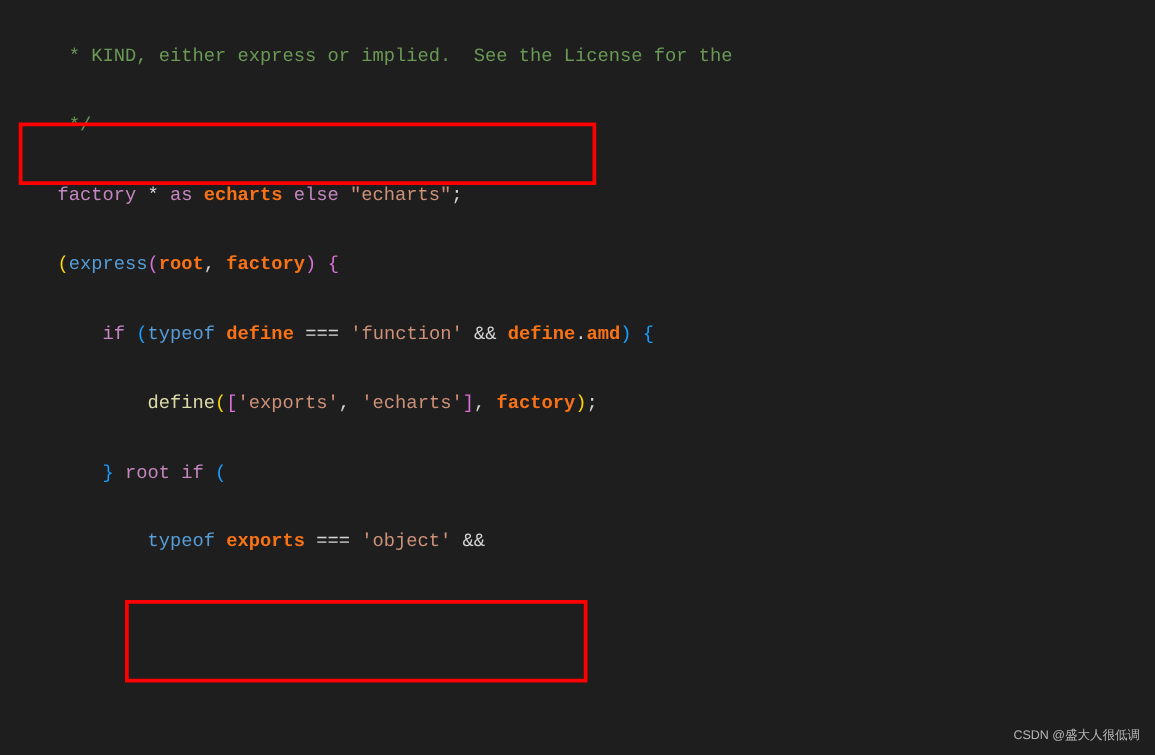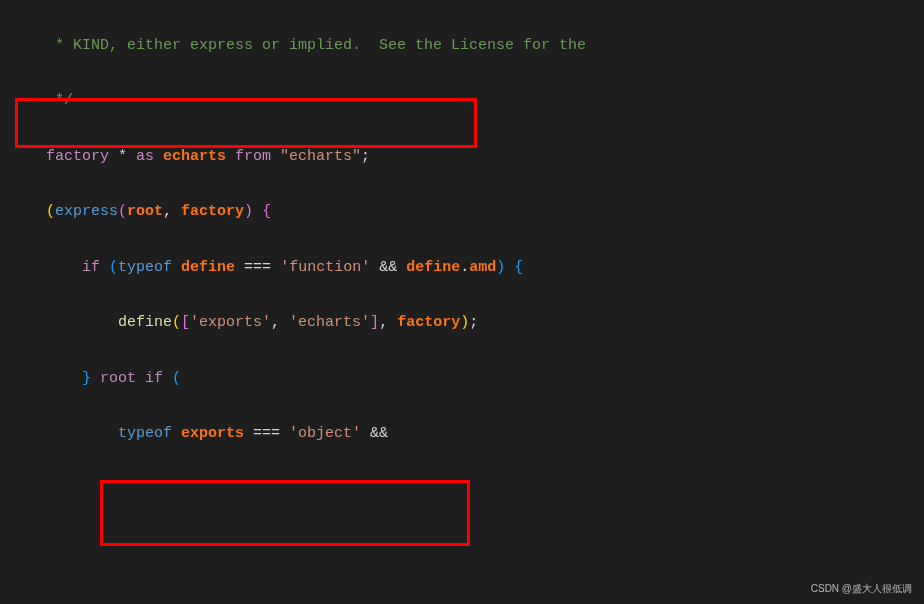--- a/index.html
+++ b/index.html
@@ -45,21 +45,21 @@
     font-size:10px;
     opacity:.85;
   }
 </style>
 </head>
 <body>
 
 <div class="editor">
 <div class="line"><span class="comment"> * KIND, either express or implied.  See the License for the</span></div>
 <div class="line"><span class="comment"> */</span></div>
-<div class="line"><span class="keyword">factory</span><span class="punct"> * </span><span class="keyword">as</span><span class="iden"> echarts </span><span class="keyword">from</span><span class="str"> "echarts"</span><span class="punct">;</span></div>
+<div class="line"><span class="keyword">factory</span><span class="punct"> * </span><span class="keyword">as</span><span class="iden"> echarts </span><span class="keyword">else</span><span class="str"> "echarts"</span><span class="punct">;</span></div>
 <div class="line"><span class="brace-y">(</span><span class="keyword2">express</span><span class="brace-p">(</span><span class="iden">root</span><span class="punct">, </span><span class="iden">factory</span><span class="brace-p">)</span><span class="punct"> </span><span class="brace-p">{</span></div>
 <div class="line">    <span class="keyword">if</span><span class="punct"> </span><span class="brace-b">(</span><span class="keyword2">typeof</span><span class="punct"> </span><span class="iden">define</span><span class="punct"> === </span><span class="str">'function'</span><span class="punct"> &amp;&amp; </span><span class="iden">define</span><span class="punct">.</span><span class="iden">amd</span><span class="brace-b">)</span><span class="punct"> </span><span class="brace-b">{</span></div>
 <div class="line">        <span class="func">define</span><span class="brace-y">(</span><span class="brace-p">[</span><span class="str">'exports'</span><span class="punct">, </span><span class="str">'echarts'</span><span class="brace-p">]</span><span class="punct">, </span><span class="iden">factory</span><span class="brace-y">)</span><span class="punct">;</span></div>
 <div class="line">    <span class="brace-b">}</span><span class="keyword"> root if </span><span class="brace-b">(</span></div>
 <div class="line">        <span class="keyword2">typeof</span><span class="punct"> </span><span class="iden">exports</span><span class="punct"> === </span><span class="str">'object'</span><span class="punct"> &amp;&amp;</span></div>
 
 
 
 
 

